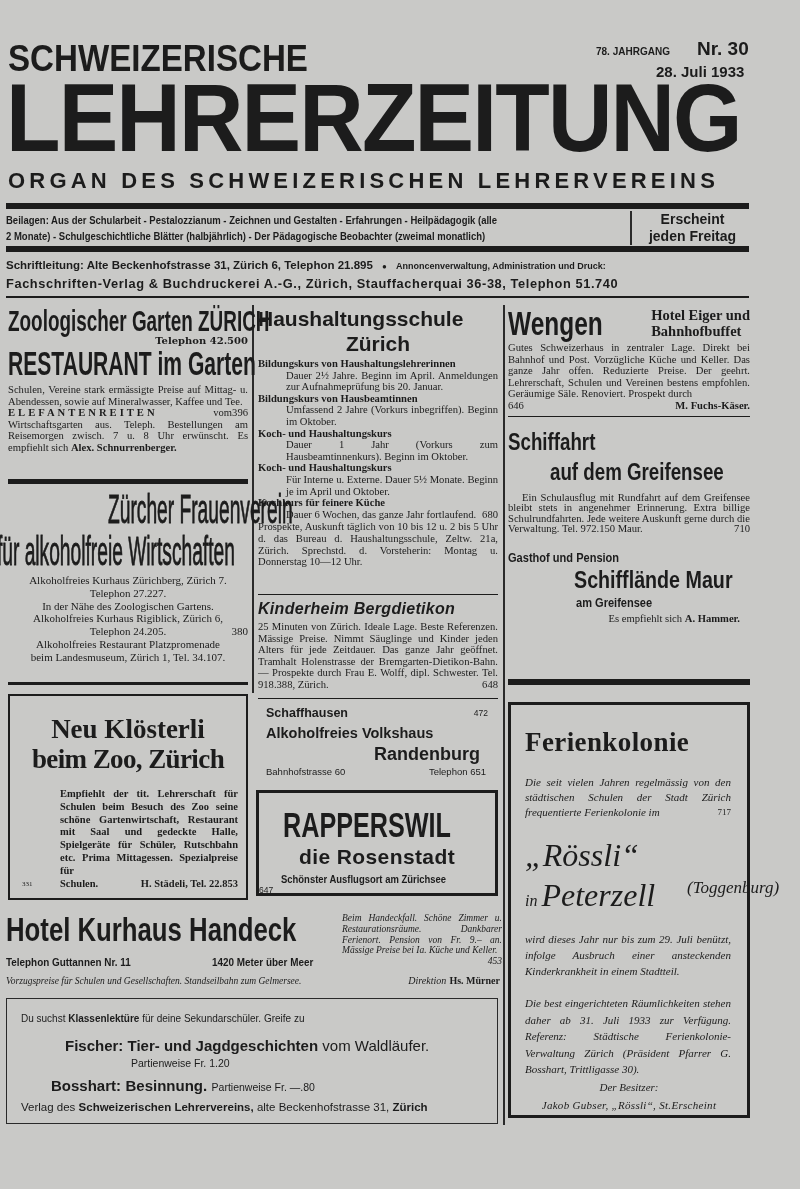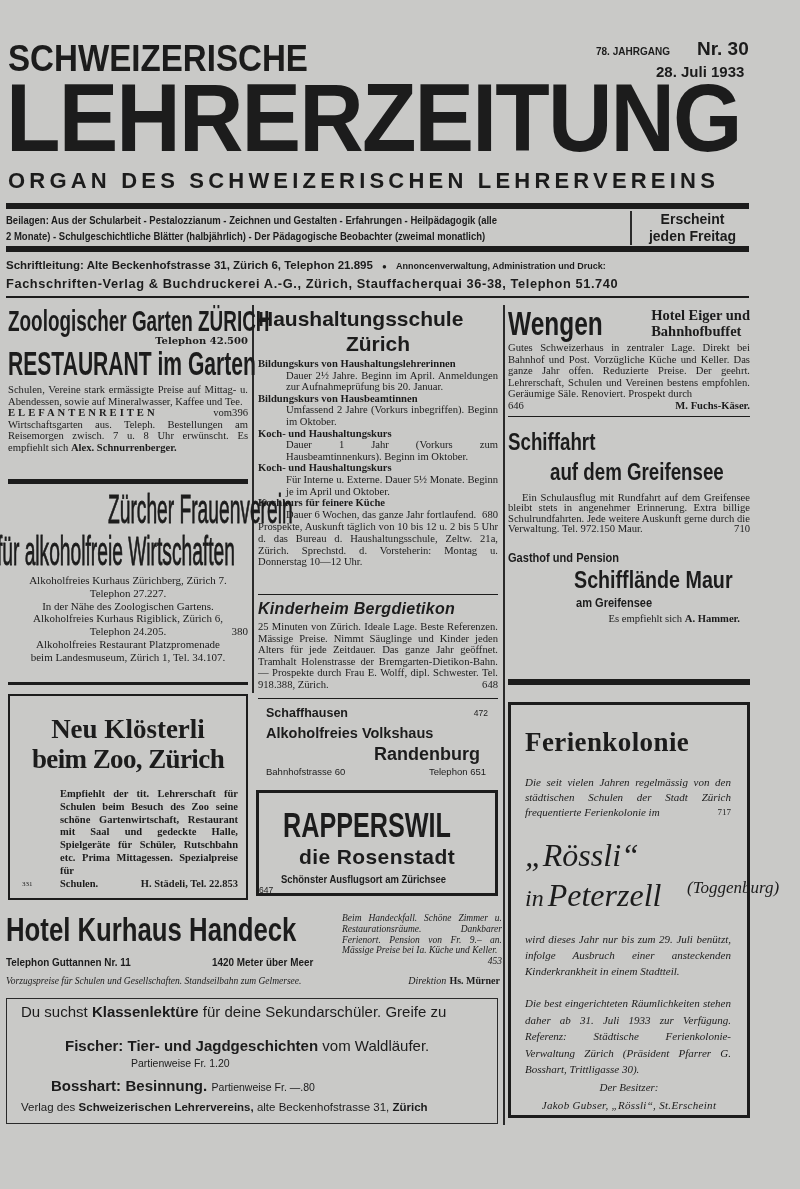--- a/index.html
+++ b/index.html
@@ -173,21 +173,21 @@
 </div>
 
 <div class="box" style="left:508px;top:702px;width:242px;height:416px;border-width:3px;">
   <div class="lserif b" style="position:absolute;left:14px;top:22px;font-size:27px;letter-spacing:0.4px;">Ferienkolonie</div>
   <div class="it" style="position:absolute;left:14px;right:16px;top:70px;font-size:11px;line-height:15px;text-align:justify;">
     <span>Die seit vielen Jahren regelmässig von den städtischen Schulen der Stadt Zürich frequentierte Ferienkolonie im</span>
     <span class="r" style="font-style:normal;font-size:9px;">717</span>
   </div>
   <div class="it" style="position:absolute;left:14px;top:132px;font-size:32px;">„Rössli“</div>
   <div class="it" style="position:absolute;left:14px;top:172px;white-space:nowrap;">
-    <span style="font-size:24px;margin-top:36px;">in</span>
+    <span style="font-size:16px;margin-top:36px;">in</span>
     <span style="font-size:32px;">Peterzell</span>
   </div>
   <div class="it" style="position:absolute;left:176px;top:176px;width:50px;font-size:17px;line-height:13px;">(Toggenburg)</div>
   <div class="it" style="position:absolute;left:14px;right:16px;top:226px;font-size:11px;line-height:16px;text-align:justify;">wird dieses Jahr nur bis zum 29. Juli benützt, infolge Ausbruch einer ansteckenden Kinderkrankheit in einem Stadtteil.</div>
   <div class="it" style="position:absolute;left:14px;right:16px;top:290px;font-size:11px;line-height:16.5px;text-align:justify;">Die best eingerichteten Räumlichkeiten stehen daher ab 31. Juli 1933 zur Verfügung. Referenz: Städtische Ferienkolonie-Verwaltung Zürich (Präsident Pfarrer G. Bosshart, Trittligasse 30).</div>
   <div class="it" style="position:absolute;left:0;right:0;top:376px;text-align:center;font-size:11px;">Der Besitzer:</div>
   <div class="it" style="position:absolute;left:0;right:0;top:394px;text-align:center;font-size:11px;letter-spacing:0.3px;">Jakob Gubser, „Rössli“, St.Erscheint</div>
 </div>
 
 <div class="abs" style="left:6px;top:910px;width:494px;height:80px;">
@@ -199,21 +199,21 @@
     <span class="r">453</span>
   </div>
   <div class="it nw" style="position:absolute;left:0;top:66px;font-size:9.5px;">Vorzugspreise für Schulen und Gesellschaften. Standseilbahn zum Gelmersee.</div>
   <div class="nw" style="position:absolute;right:0;top:65px;font-size:10px;">
     <span class="it">Direktion</span>
     <span class="lserif b">Hs. Mürner</span>
   </div>
 </div>
 
 <div class="box" style="left:6px;top:998px;width:492px;height:126px;border:1.5px solid #2a2a2a;">
-  <div class="lsans nw" style="position:absolute;left:14px;top:4px;font-size:15px;">
+  <div class="lsans nw" style="position:absolute;left:14px;top:14px;font-size:10px;">
     <span>Du suchst</span>
     <span class="b">Klassenlektüre</span>
     <span>für deine Sekundarschüler. Greife zu</span>
   </div>
   <div class="lsans nw" style="position:absolute;left:58px;top:38px;font-size:15px;">
     <span class="b">Fischer:</span>
     <span class="b">Tier- und Jagdgeschichten</span>
     <span>vom Waldläufer.</span>
   </div>
   <div class="lsans nw" style="position:absolute;left:124px;top:58px;font-size:10.5px;">Partienweise Fr. 1.20</div>

